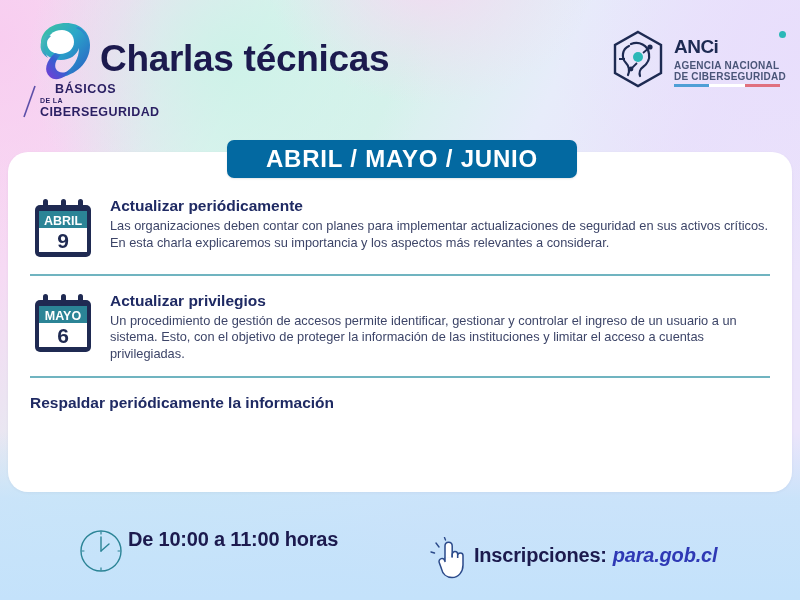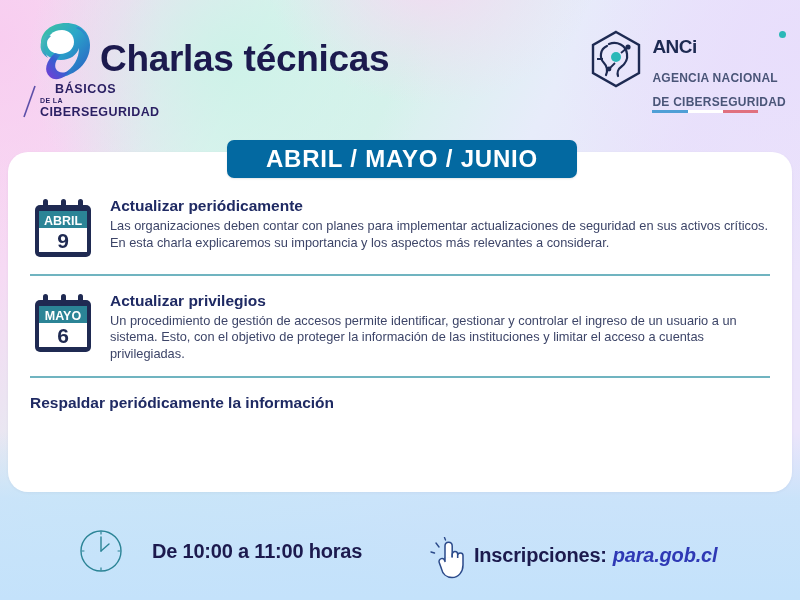--- a/index.html
+++ b/index.html
@@ -104,22 +104,22 @@
   .anci-text { padding-top:4px; }
   .anci-word {
     font-size:19px; font-weight:800; letter-spacing:-.5px;
     color:#1d2a52; line-height:26px; position:relative;
   }
   .anci-dot {
     position:absolute; width:7px; height:7px; border-radius:50%;
     background:#2bb8b8; right:0px; top:-3px;
   }
   .anci-sub {
-    font-size:12px; font-weight:700; letter-spacing:.25px;
-    color:#4a5578; line-height:9.5px; margin-top:14px;
+    font-size:10px; font-weight:700; letter-spacing:.25px;
+    color:#4a5578; line-height:9.5px; margin-top:1px;
   }
   .anci-rule { display:flex; height:2.6px; margin-top:3px; width:106px; }
   .anci-rule i { flex:1; }
   .anci-rule .b { background:#4f9fd6; }
   .anci-rule .w { background:#ffffff; }
   .anci-rule .r { background:#e0707f; }
 
   
   .card {
     position:absolute; left:8px; top:152px;
@@ -166,21 +166,21 @@
     font-size:12.8px; color:#3d4568; line-height:16.6px;
   }
 
   
   .footer {
     position:absolute; left:0; bottom:0; width:800px; height:105px;
     z-index:5;
   }
   .foot-time {
     position:absolute; left:78px; top:33px;
-    display:flex; align-items:center; gap:28px;
+    display:flex; gap:4px;
   }
   .clock { width:46px; height:46px; flex:none; }
   .foot-time-label {
     font-size:20px; font-weight:700; color:#1c1a4e;
     letter-spacing:-.2px;
   }
   .foot-reg {
     position:absolute; left:428px; top:34px;
     display:flex; align-items:center; gap:6px;
   }

